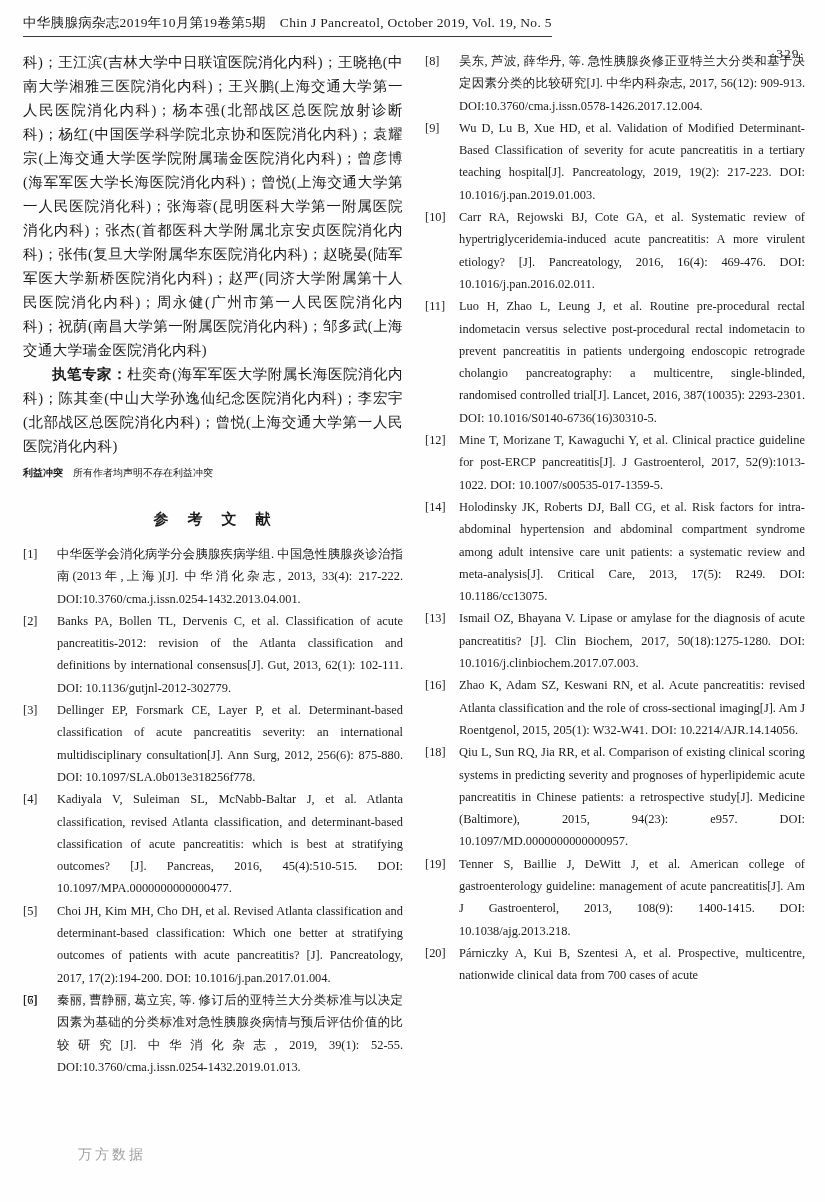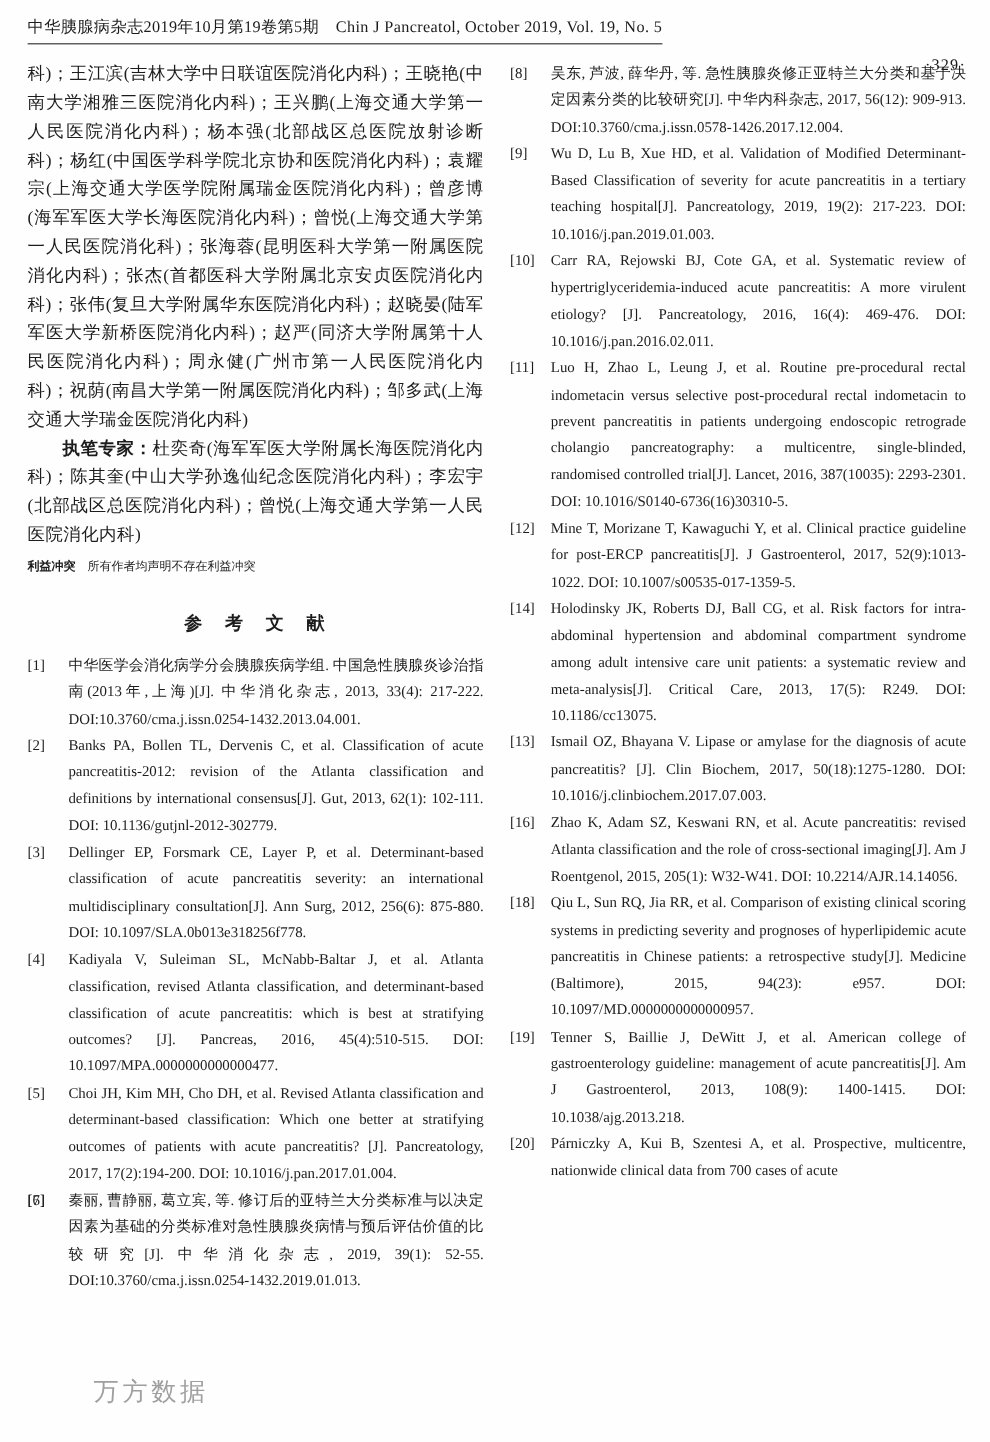--- a/index.html
+++ b/index.html
@@ -77,21 +77,21 @@
     line-height: 22.3px;
     text-align: justify;
     text-justify: inter-word;
   }
   .ref-id { position: absolute; left: 0; top: 0; }
   
   .watermark {
     position: absolute;
     left: 78px;
     top: 1146px;
-    font-size: 21px;
+    font-size: 14px;
     letter-spacing: 3px;
     color: #8f8f8f;
     opacity: 0.85;
     font-family: "Liberation Sans", "DejaVu Sans", sans-serif;
     pointer-events: none;
   }
 </style>
 </head>
 <body>
 

